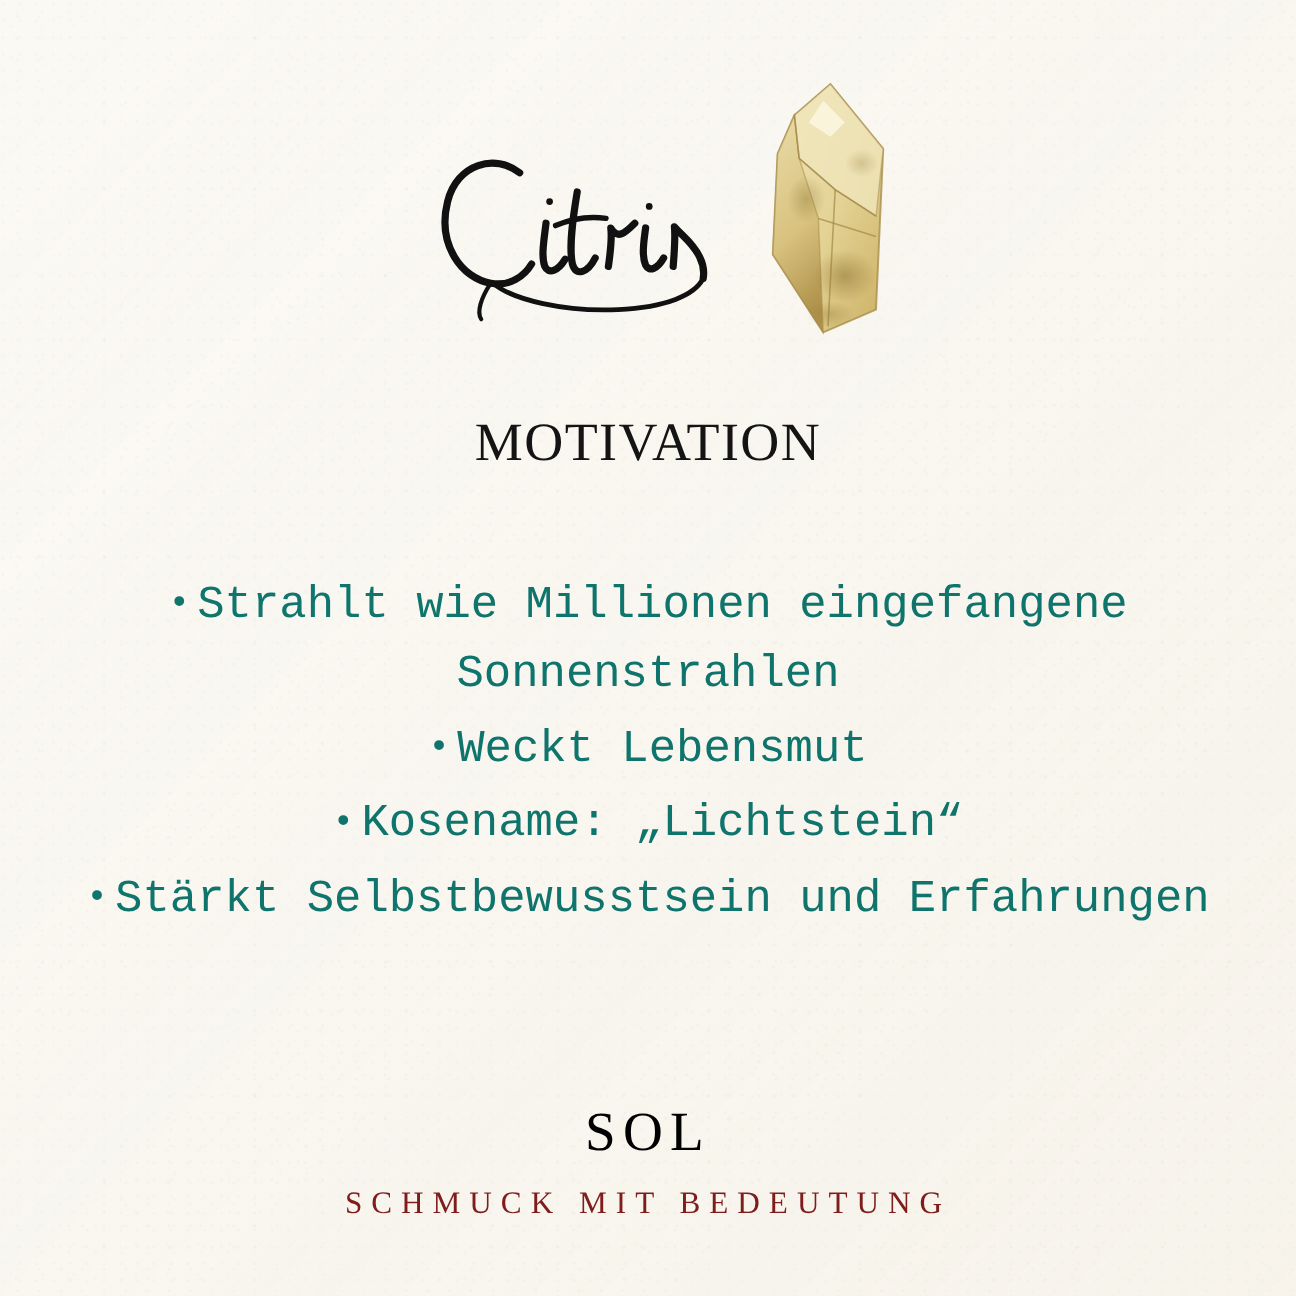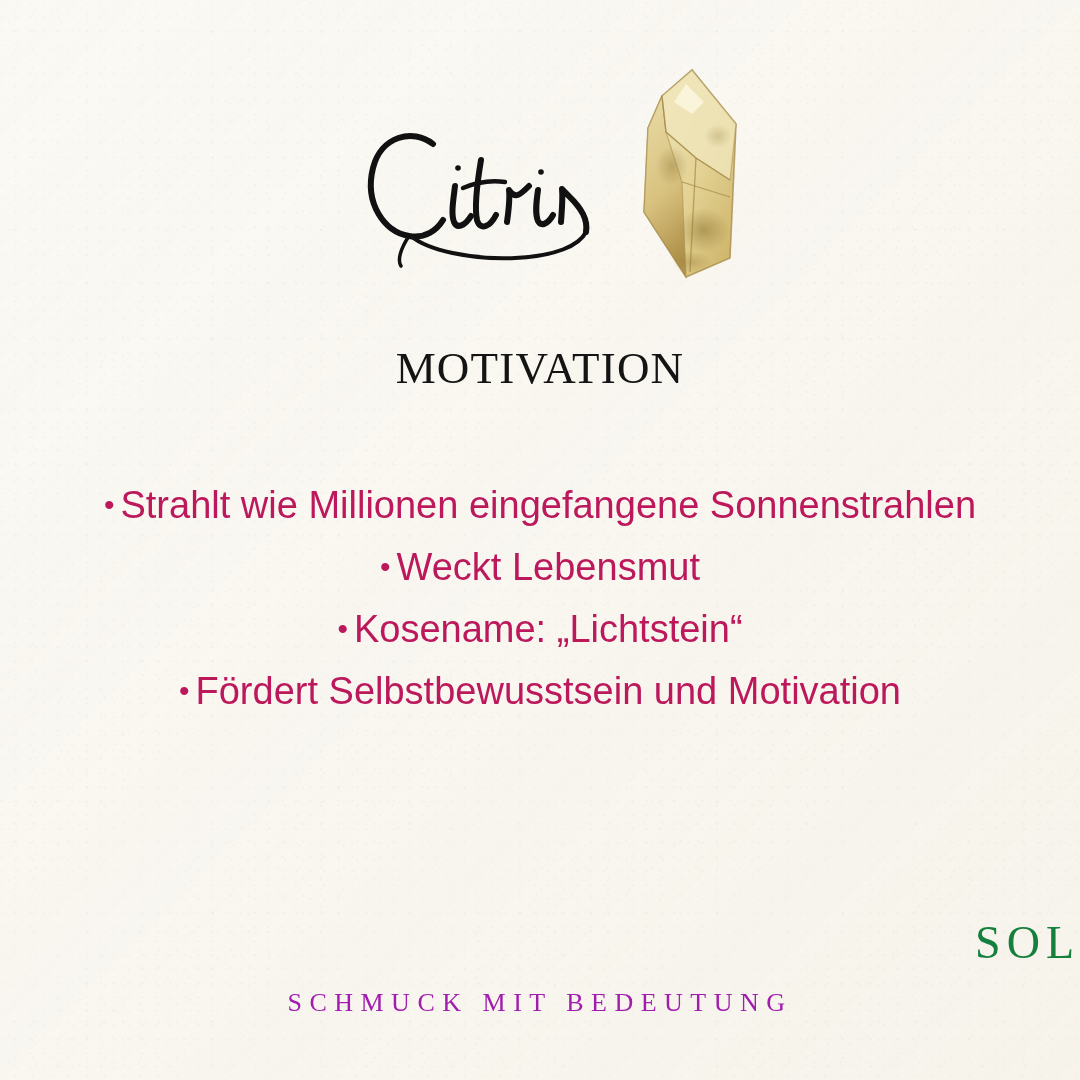--- a/index.html
+++ b/index.html
@@ -81,23 +81,23 @@
   .bullets {
     margin-top: 82px;
     width: 1000px;
     text-align: center;
     list-style: none;
     padding: 0;
   }
   .bullets li {
     font-size: 38px;
     line-height: 1.53;
-    color: #be185d;
+    color: #0f766e;
     margin: 0 0 4px 0;
-    font-family: Liberation Sans, sans-serif;
+    font-family: Liberation Mono, monospace;
   }
   .bullets li .dot {
     font-size: 30px;
     vertical-align: 3px;
     padding-right: 6px;
   }
 
   
   .brand {
     position: absolute;
@@ -110,21 +110,21 @@
     font-size: 46px;
     letter-spacing: 6px;
     color: #b9a063;
     font-family: "Liberation Serif", serif;
     line-height: 1;
   }
   .brand-tagline {
     margin-top: 22px;
     font-size: 26px;
     letter-spacing: 7.5px;
-    color: #a21caf;
+    color: #7f1d1d;
     font-family: "Liberation Serif", serif;
   }
 </style>
 </head>
 <body style="background: rgb(251, 249, 244);">
 
 <div class="canvas">
 
   <div class="paper-texture"></div>
 
@@ -208,22 +208,22 @@
     <li>
       <span class="dot">•</span><span>Strahlt wie Millionen eingefangene Sonnenstrahlen</span>
     </li>
     <li>
       <span class="dot">•</span><span>Weckt Lebensmut</span>
     </li>
     <li>
       <span class="dot">•</span><span>Kosename: „Lichtstein“</span>
     </li>
     <li>
-      <span class="dot">•</span><span>Fördert Selbstbewusstsein und Motivation</span>
+      <span class="dot">•</span><span>Stärkt Selbstbewusstsein und Erfahrungen</span>
     </li>
   </ul>
 
   <div class="brand">
-    <div class="brand-mark" style="color: #15803d; text-align: right;">SOL</div>
+    <div class="brand-mark" style="color: #000000;">SOL</div>
     <div class="brand-tagline">SCHMUCK MIT BEDEUTUNG</div>
   </div>
 
 </div>
 
 </body></html>

